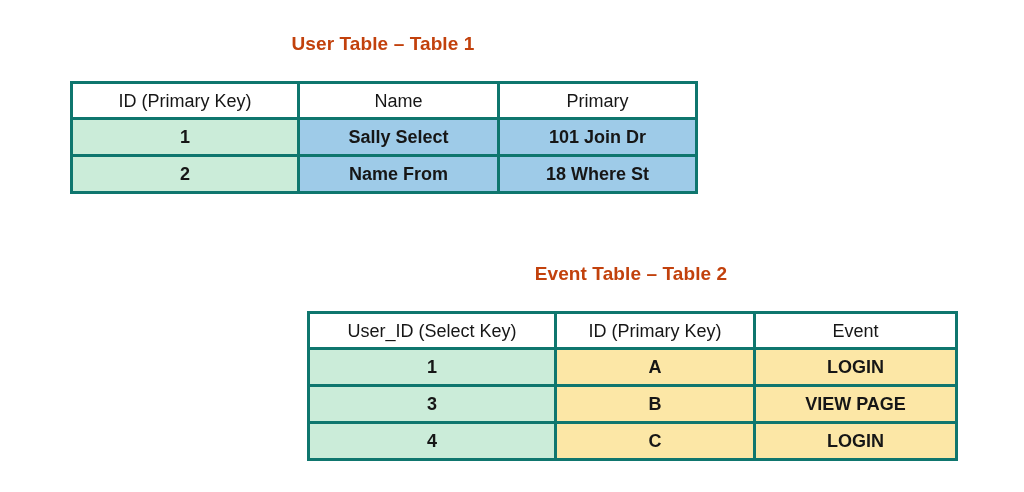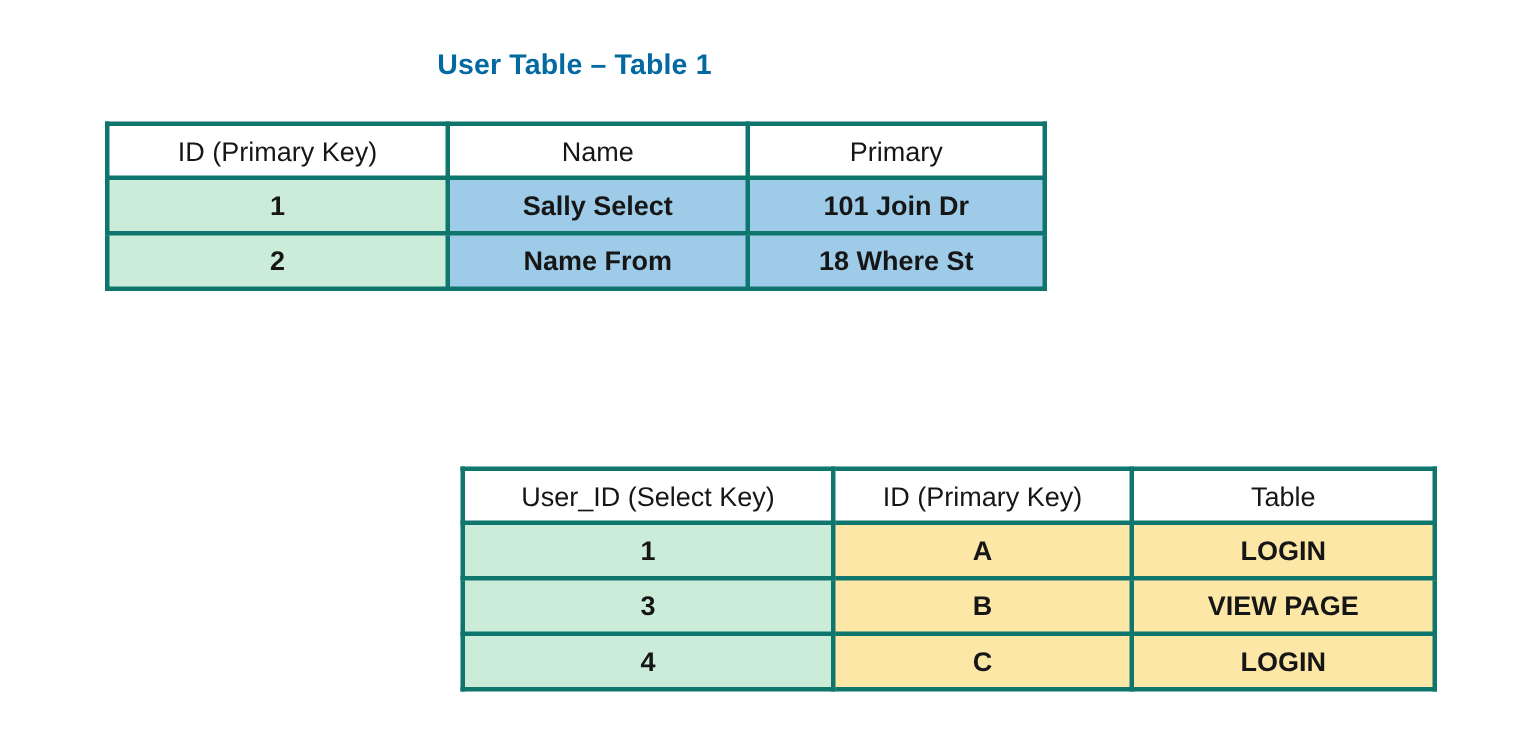--- a/index.html
+++ b/index.html
@@ -19,21 +19,21 @@
   .diagram {
     position: absolute;
     inset: 0;
   }
 
   
   .table-title {
     position: absolute;
     font-size: 19px;
     font-weight: bold;
-    color: #0369a1;
+    color: #c2410c;
     text-align: center;
     white-space: nowrap;
     letter-spacing: 0.1px;
   }
   #title-user  { left: 196px; top: 33px; width: 374px; }
   #title-event { left: 444px; top: 263px; width: 374px; }
 
   
   .db-table {
     position: absolute;
@@ -105,32 +105,33 @@
         <td class="fill-blue">101 Join Dr</td>
       </tr>
       <tr class="body">
         <td class="fill-green">2</td>
         <td class="fill-blue">Name From</td>
         <td class="fill-blue">18 Where St</td>
       </tr>
     </tbody>
   </table>
 
+  <div class="table-title" id="title-event">Event Table – Table 2</div>
 
   <table class="db-table" id="event-table">
     <colgroup>
       <col class="c0">
         <col class="c1">
         <col class="c2">
     </colgroup>
     <tbody>
       <tr class="head">
         <td class="fill-white">User_ID (Select Key)</td>
         <td class="fill-white">ID (Primary Key)</td>
-        <td class="fill-white">Table</td>
+        <td class="fill-white">Event</td>
       </tr>
       <tr class="body">
         <td class="fill-green">1</td>
         <td class="fill-yellow">A</td>
         <td class="fill-yellow">LOGIN</td>
       </tr>
       <tr class="body">
         <td class="fill-green">3</td>
         <td class="fill-yellow">B</td>
         <td class="fill-yellow">VIEW PAGE</td>

